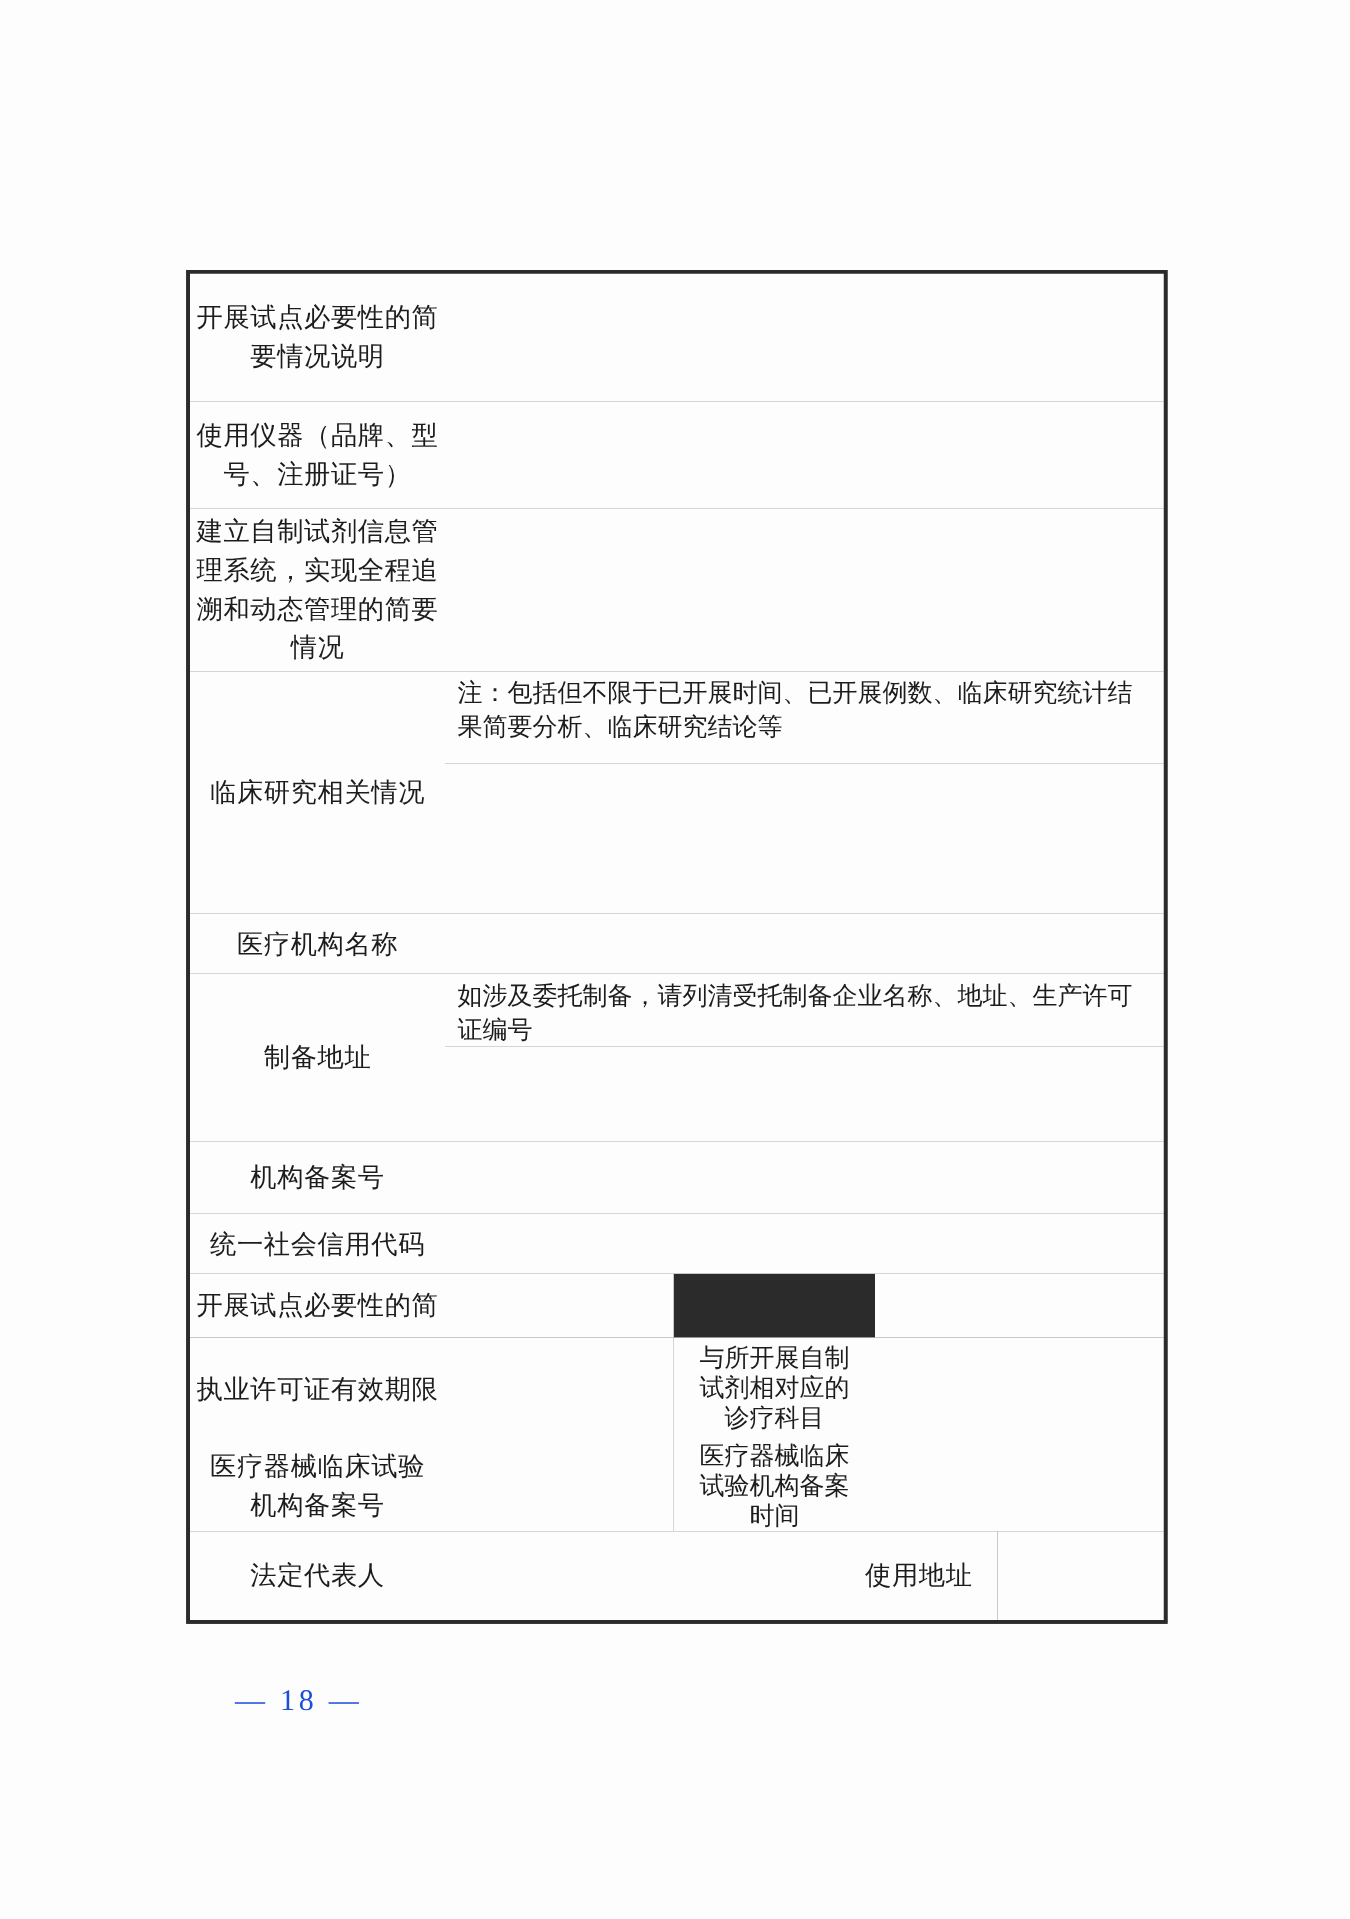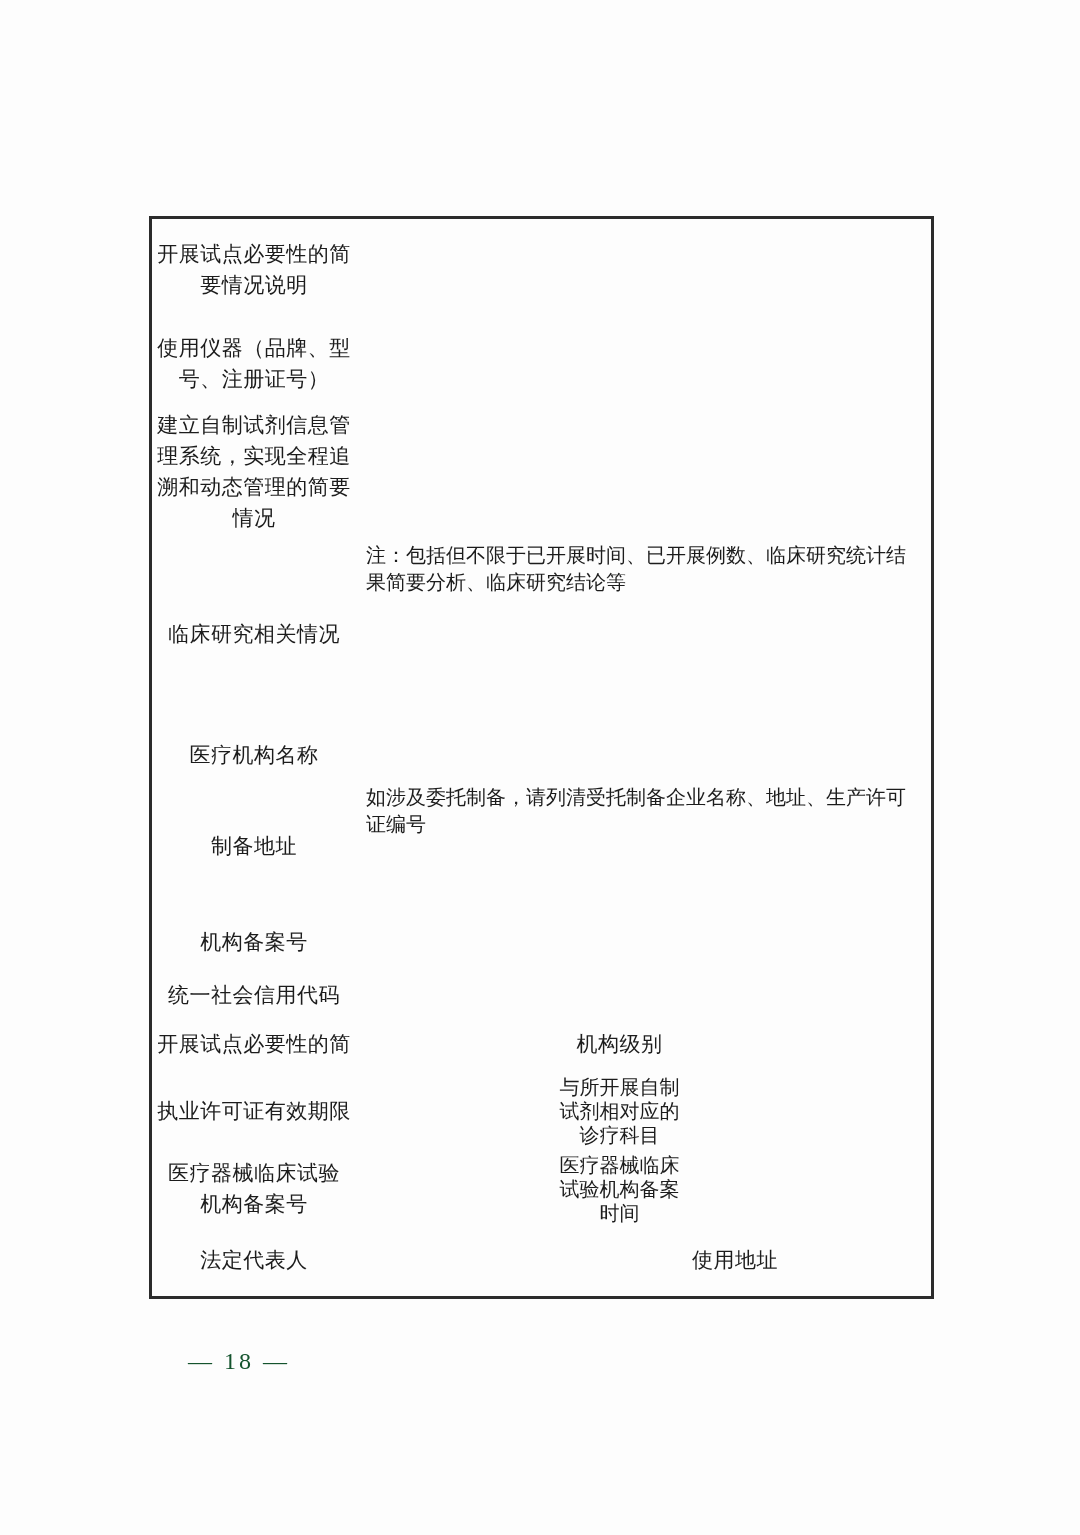--- a/index.html
+++ b/index.html
@@ -57,21 +57,21 @@
     font-size: 20px;
     line-height: 24px;
     letter-spacing: 0px;
   }
   .page-number {
     position: absolute;
     left: 188px;
     top: 1348px;
     font-size: 24px;
     letter-spacing: 3px;
-    color: #14532d;
+    color: #1d4ed8;
   }
 </style>
 </head>
 <body>
 
 <div class="sheet">
 
   <div class="form-grid">
 
     <div class="cell" style="grid-area:1/1/2/2">开展试点必要性的简
@@ -102,21 +102,20 @@
     <div class="cell" style="grid-area:8/2/9/7"></div>
 
     <div class="cell" style="grid-area:9/1/10/2">机构备案号</div>
     <div class="cell" style="grid-area:9/2/10/7"></div>
 
     <div class="cell" style="grid-area:10/1/11/2">统一社会信用代码</div>
     <div class="cell" style="grid-area:10/2/11/7"></div>
 
     <div class="cell" style="grid-area:11/1/12/2">开展试点必要性的简</div>
     <div class="cell" style="grid-area:11/2/12/3"></div>
-    <div class="cell" style="grid-area:11/3/12/5">机构级别</div>
     <div class="cell" style="grid-area:11/5/12/7"></div>
 
     <div class="cell" style="grid-area:12/1/13/2">执业许可证有效期限</div>
     <div class="cell" style="grid-area:12/2/13/3"></div>
     <div class="cell tight" style="grid-area:12/3/13/5">与所开展自制
 试剂相对应的
 诊疗科目</div>
     <div class="cell" style="grid-area:12/5/13/7"></div>
 
     <div class="cell" style="grid-area:13/1/14/2">医疗器械临床试验

